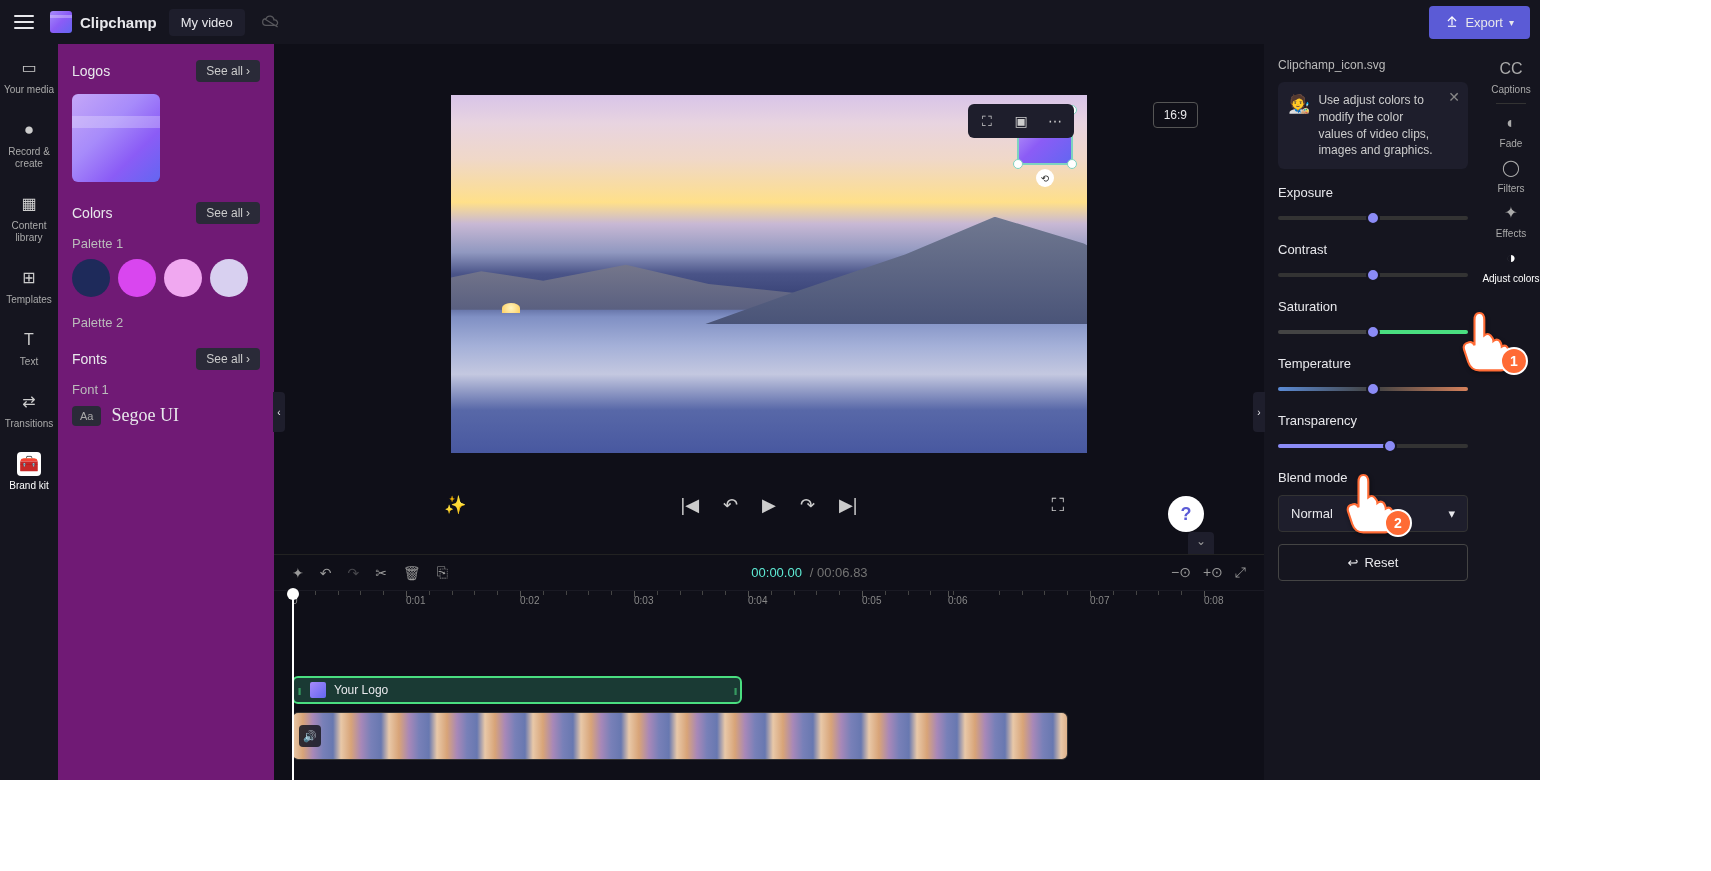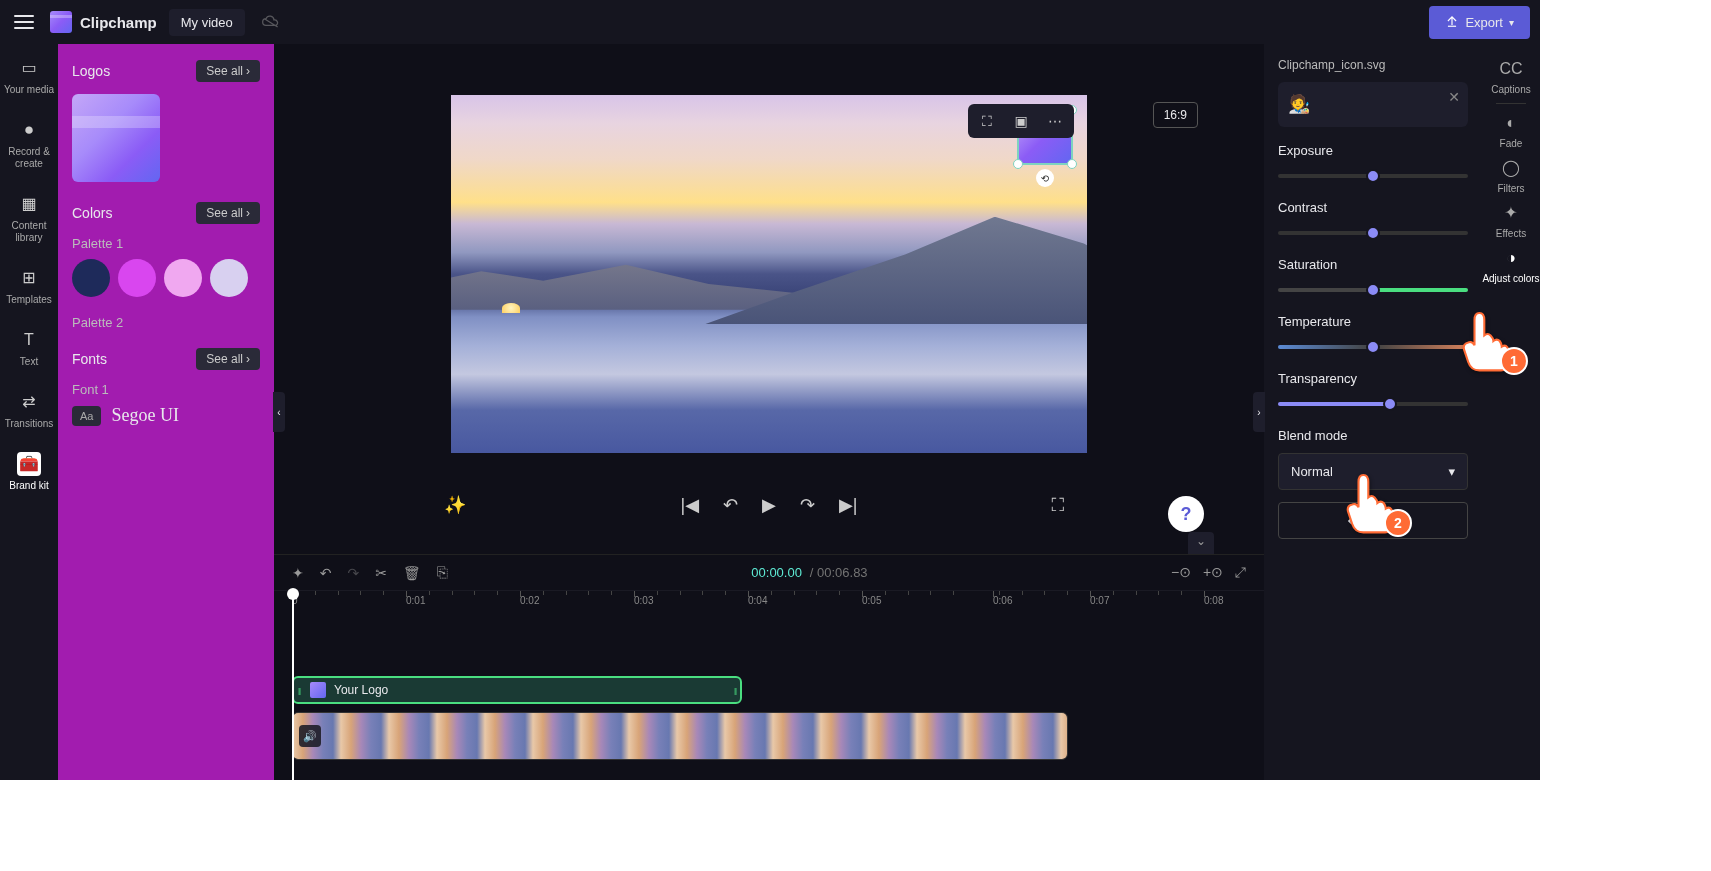--- a/index.html
+++ b/index.html
@@ -22,21 +22,21 @@
 
 
 .leftnav { width: 58px; background: #15151f; padding-top: 10px; display: flex; flex-direction: column; align-items: center; gap: 18px; }
 .leftnav-item { display: flex; flex-direction: column; align-items: center; gap: 4px; font-size: 10px; color: #aaa; cursor: pointer; text-align: center; line-height: 1.2; padding: 2px; }
 .leftnav-item.active { color: #fff; }
 .leftnav-item.active .nav-ico { background: #fff; border-radius: 4px; }
 .nav-ico { width: 24px; height: 24px; display: flex; align-items: center; justify-content: center; font-size: 16px; color: #ccc; }
 .leftnav-item.active .nav-ico { color: #15151f; }
 
 
-.brand-panel { width: 216px; background: #a21caf; padding: 16px 14px; overflow-y: auto; }
+.brand-panel { width: 216px; background: #701a75; padding: 16px 14px; overflow-y: auto; }
 .section-head { display: flex; justify-content: space-between; align-items: center; margin-bottom: 12px; }
 .section-title { font-size: 14px; font-weight: 400; }
 .see-all { background: #2a2a38; padding: 4px 10px; border-radius: 4px; font-size: 12px; display: flex; align-items: center; gap: 3px; cursor: pointer; color: #ccc; }
 .logo-thumb { width: 88px; height: 88px; background: linear-gradient(135deg, #c4a7f8 0%, #a78bfa 40%, #8b5cf6 70%, #6366f1 100%); border-radius: 6px; margin-bottom: 20px; position: relative; }
 .logo-thumb::before { content: ''; position: absolute; top: 22px; left: 0; right: 0; height: 12px; background: rgba(255,255,255,0.25); }
 .palette-label { font-size: 13px; color: #bbb; margin-bottom: 8px; }
 .swatch-row { display: flex; gap: 8px; margin-bottom: 18px; }
 .swatch { width: 38px; height: 38px; border-radius: 50%; }
 .font-row { display: flex; align-items: center; gap: 10px; margin-top: 8px; }
 .font-badge { background: #2a2a38; padding: 4px 8px; border-radius: 4px; font-size: 11px; color: #aaa; }
@@ -334,21 +334,21 @@
           <div class="ruler-tick" style="left: 474px;">0:04</div>
           <div class="ruler-subtick" style="left: 496.8px;"></div>
           <div class="ruler-subtick" style="left: 519.6px;"></div>
           <div class="ruler-subtick" style="left: 542.4px;"></div>
           <div class="ruler-subtick" style="left: 565.2px;"></div>
           <div class="ruler-tick" style="left: 588px;">0:05</div>
           <div class="ruler-subtick" style="left: 610.8px;"></div>
           <div class="ruler-subtick" style="left: 633.6px;"></div>
           <div class="ruler-subtick" style="left: 656.4px;"></div>
           <div class="ruler-subtick" style="left: 679.2px;"></div>
-          <div class="ruler-tick" style="left: 719px;">0:06</div>
+          <div class="ruler-tick" style="left: 674px;">0:06</div>
           <div class="ruler-subtick" style="left: 724.8px;"></div>
           <div class="ruler-subtick" style="left: 747.6px;"></div>
           <div class="ruler-subtick" style="left: 770.4px;"></div>
           <div class="ruler-subtick" style="left: 793.2px;"></div>
           <div class="ruler-tick" style="left: 816px;">0:07</div>
           <div class="ruler-subtick" style="left: 838.8px;"></div>
           <div class="ruler-subtick" style="left: 861.6px;"></div>
           <div class="ruler-subtick" style="left: 884.4px;"></div>
           <div class="ruler-subtick" style="left: 907.2px;"></div>
           <div class="ruler-tick" style="left: 930px;">0:08</div>
@@ -365,20 +365,21 @@
         <div class="thumb-strip"></div>
         <div class="audio-toggle">🔊</div>
       </div>
     </div>
   </div>
 
   <div class="props-panel">
     <div class="clip-name">Clipchamp_icon.svg</div>
     <div class="tip-box">
       <div class="emoji">🧑‍🎨</div>
+      <div>Use adjust colors to modify the color values of video clips, images and graphics.</div>
       <div class="close">✕</div>
     </div>
 
     <div class="slider-group">
       <span class="slider-label">Exposure</span>
       <div class="slider">
         <div class="slider-track"></div>
             <div class="slider-thumb" style="left: 50%;"></div>
       </div>
     </div>

